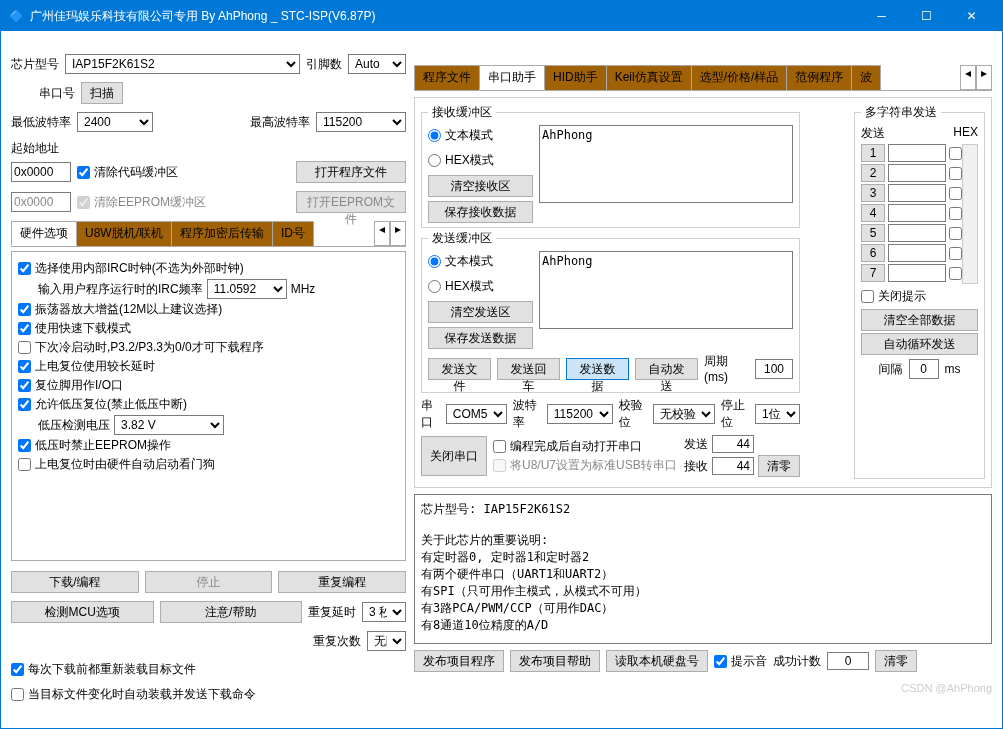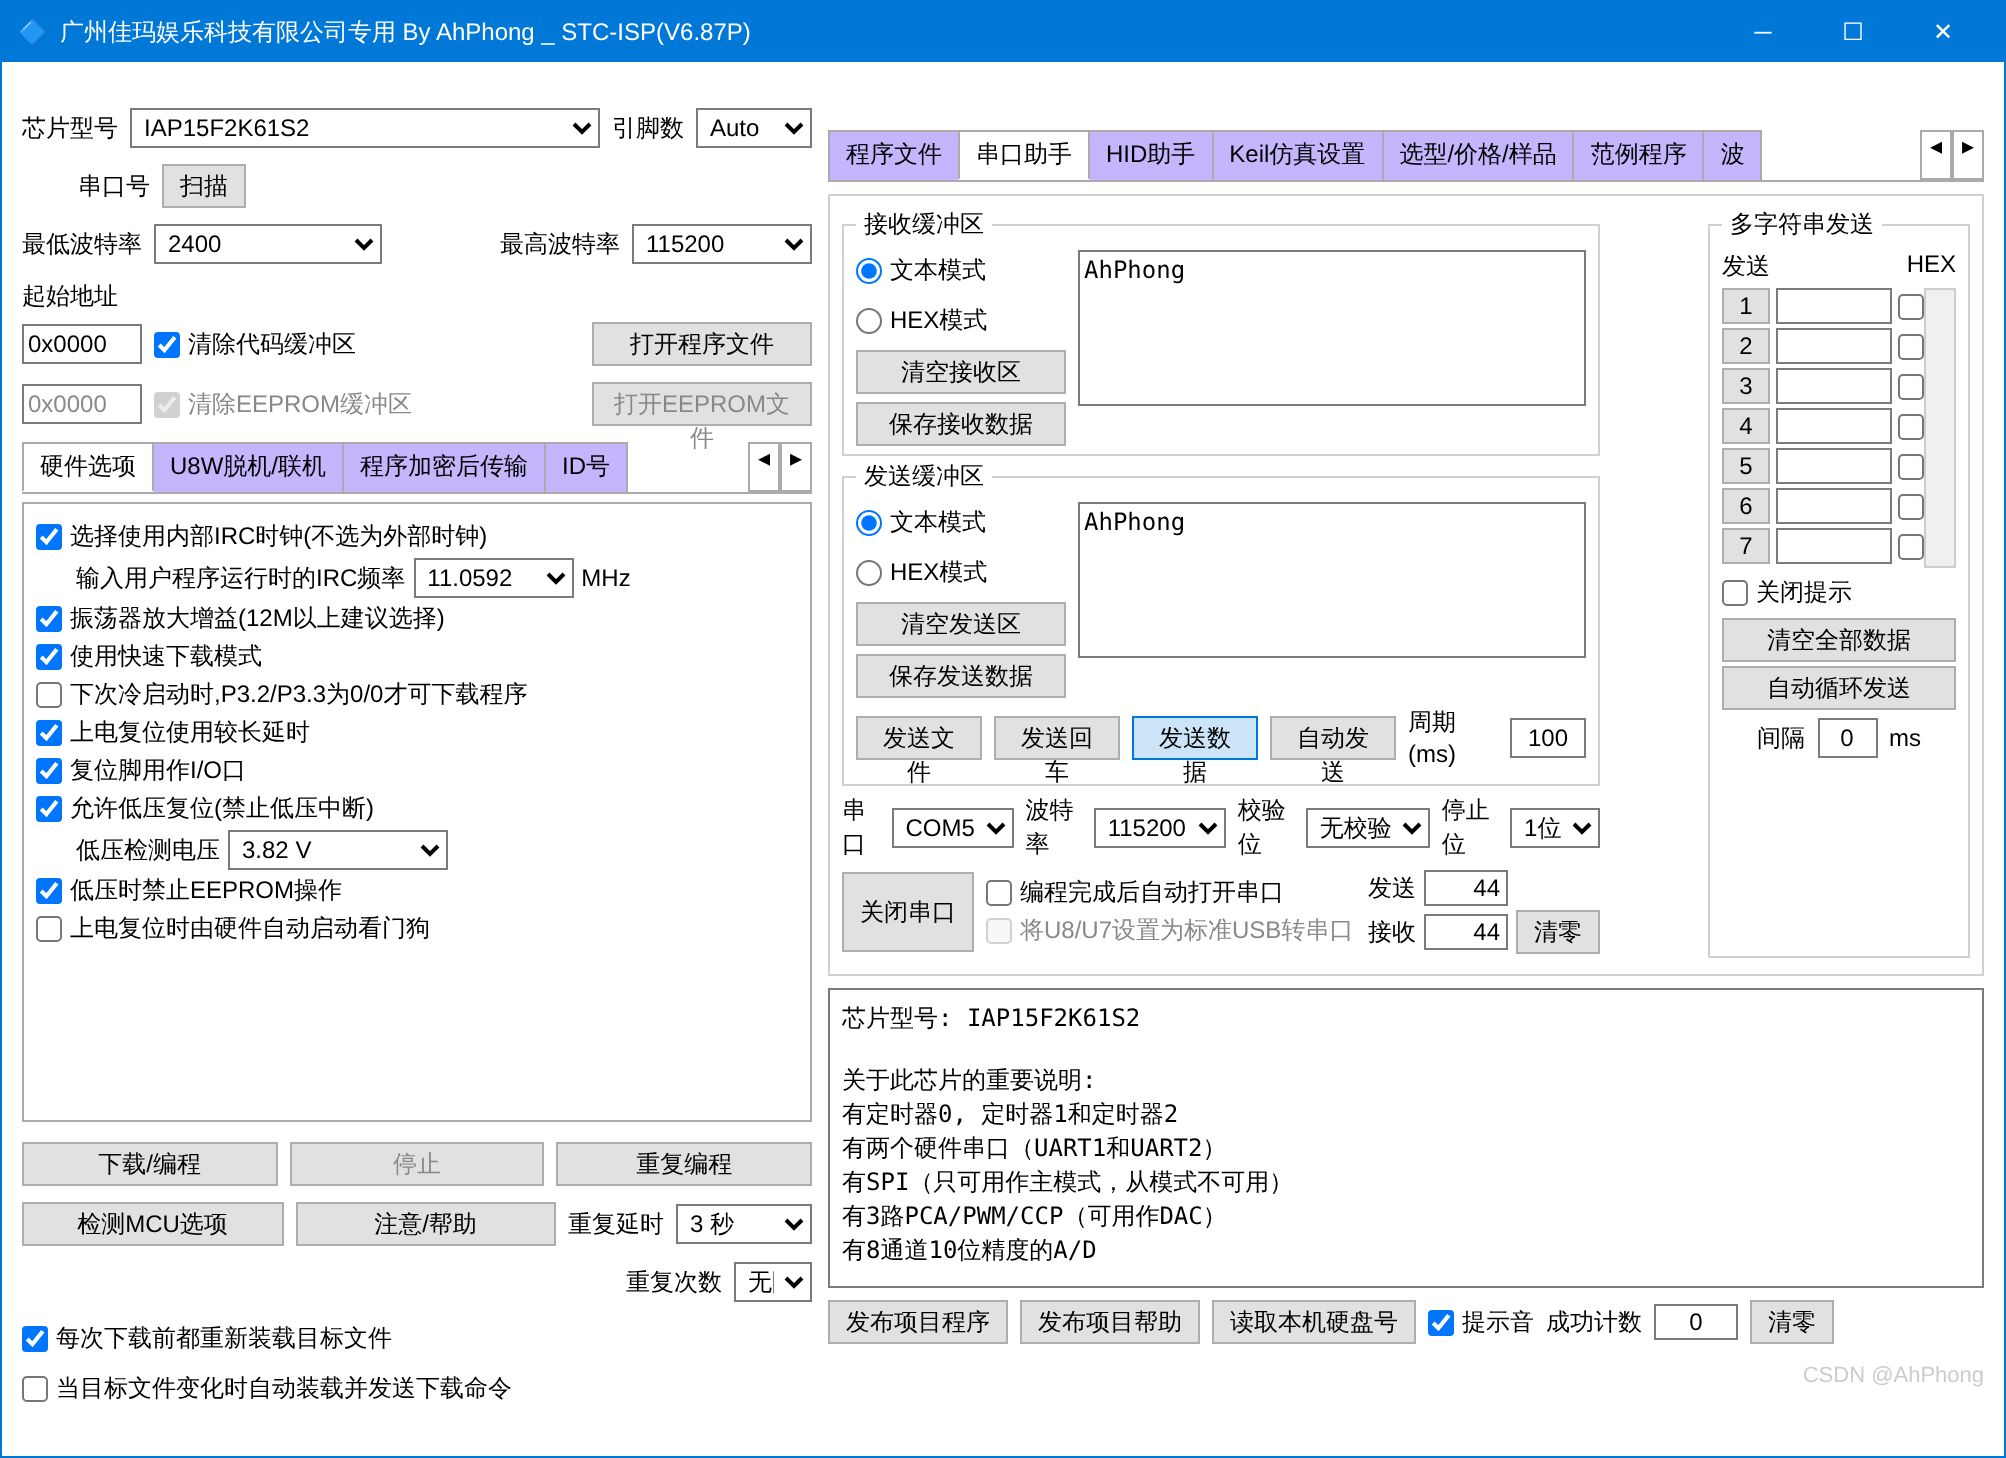--- a/index.html
+++ b/index.html
@@ -15,21 +15,21 @@
 .right { flex: 1; display: flex; flex-direction: column; gap: 6px; }
 .row { display: flex; align-items: center; gap: 6px; margin-bottom: 4px; }
 .lbl { white-space: nowrap; }
 select, input[type=text] { border: 1px solid #7a7a7a; padding: 1px 2px; height: 20px; font-size: 12px; background: #fff; }
 .btn { border: 1px solid #adadad; background: #e1e1e1; padding: 2px 8px; height: 22px; font-size: 12px; cursor: pointer; }
 .btn.highlighted { background: #cce4f7; border-color: #0078d7; }
 .btn.disabled { color: #888; }
 fieldset { border: 1px solid #d0d0d0; padding: 4px 6px; position: relative; margin-bottom: 2px; }
 legend { padding: 0 4px; font-size: 12px; }
 .tabs { display: flex; border-bottom: 1px solid #aaa; position: relative; }
-.tab { padding: 3px 8px; border: 1px solid #aaa; border-bottom: none; background: #c4b5fd; margin-right: -1px; cursor: pointer; white-space: nowrap; }
+.tab { padding: 3px 8px; border: 1px solid #aaa; border-bottom: none; background: #a16207; margin-right: -1px; cursor: pointer; white-space: nowrap; }
 .tab.active { background: #fff; border-bottom: 1px solid #fff; position: relative; z-index: 1; }
 .tabnav { display: flex; margin-left: auto; }
 .tabnav .nb { width: 16px; text-align: center; border: 1px solid #aaa; cursor: pointer; }
 .hwpanel { border: 1px solid #aaa; height: 310px; overflow-y: scroll; padding: 6px; }
 .cb { display: flex; align-items: center; gap: 4px; margin: 2px 0; }
 .cb.indent { margin-left: 20px; }
 .serialbox { border: 1px solid #d0d0d0; padding: 6px; }
 .fsgroup { display: flex; gap: 6px; }
 .textarea { border: 1px solid #7a7a7a; background: #fff; flex: 1; height: 78px; padding: 2px; font-family: monospace; }
 .radio-col { display: flex; flex-direction: column; gap: 4px; width: 105px; }
@@ -63,21 +63,21 @@
         <select style="flex:1"><option>IAP15F2K61S2</option></select>
         <span class="lbl">引脚数</span>
         <select style="width:58px"><option>Auto</option></select>
       </div>
       <div class="row">
         <span class="lbl" style="margin-left:28px">串口号</span>
         <button class="btn">扫描</button>
       </div>
       <div class="row">
         <span class="lbl">最低波特率</span>
-        <select style="width:114px"><option>2400</option></select>
+        <select style="width:76px"><option>2400</option></select>
         <span style="flex:1"></span>
         <span class="lbl">最高波特率</span>
         <select style="width:90px"><option>115200</option></select>
       </div>
       <div>起始地址</div>
       <div class="row">
         <input type="text" style="width: 60px;" value="0x0000">
         <label class="cb">
             <input type="checkbox" checked="" style="">
             <span>清除代码缓冲区</span>
@@ -153,21 +153,21 @@
       </div>
       <div class="row" style="margin-top:6px">
         <button class="btn" style="flex:1">下载/编程</button>
         <button class="btn disabled" style="flex:1">停止</button>
         <button class="btn" style="flex:1">重复编程</button>
       </div>
       <div class="row">
         <button class="btn" style="flex:1">检测MCU选项</button>
         <button class="btn" style="flex:1">注意/帮助</button>
         <span>重复延时</span>
-        <select style="width:68px"><option>3 秒</option></select>
+        <select style="width:44px"><option>3 秒</option></select>
       </div>
       <div class="row" style="justify-content:flex-end">
         <span>重复次数</span>
         <select style="width:39px"><option>无限</option></select>
       </div>
       <label class="cb">
           <input type="checkbox" checked="" style="">
           <span>每次下载前都重新装载目标文件</span>
         </label>
       <label class="cb">

